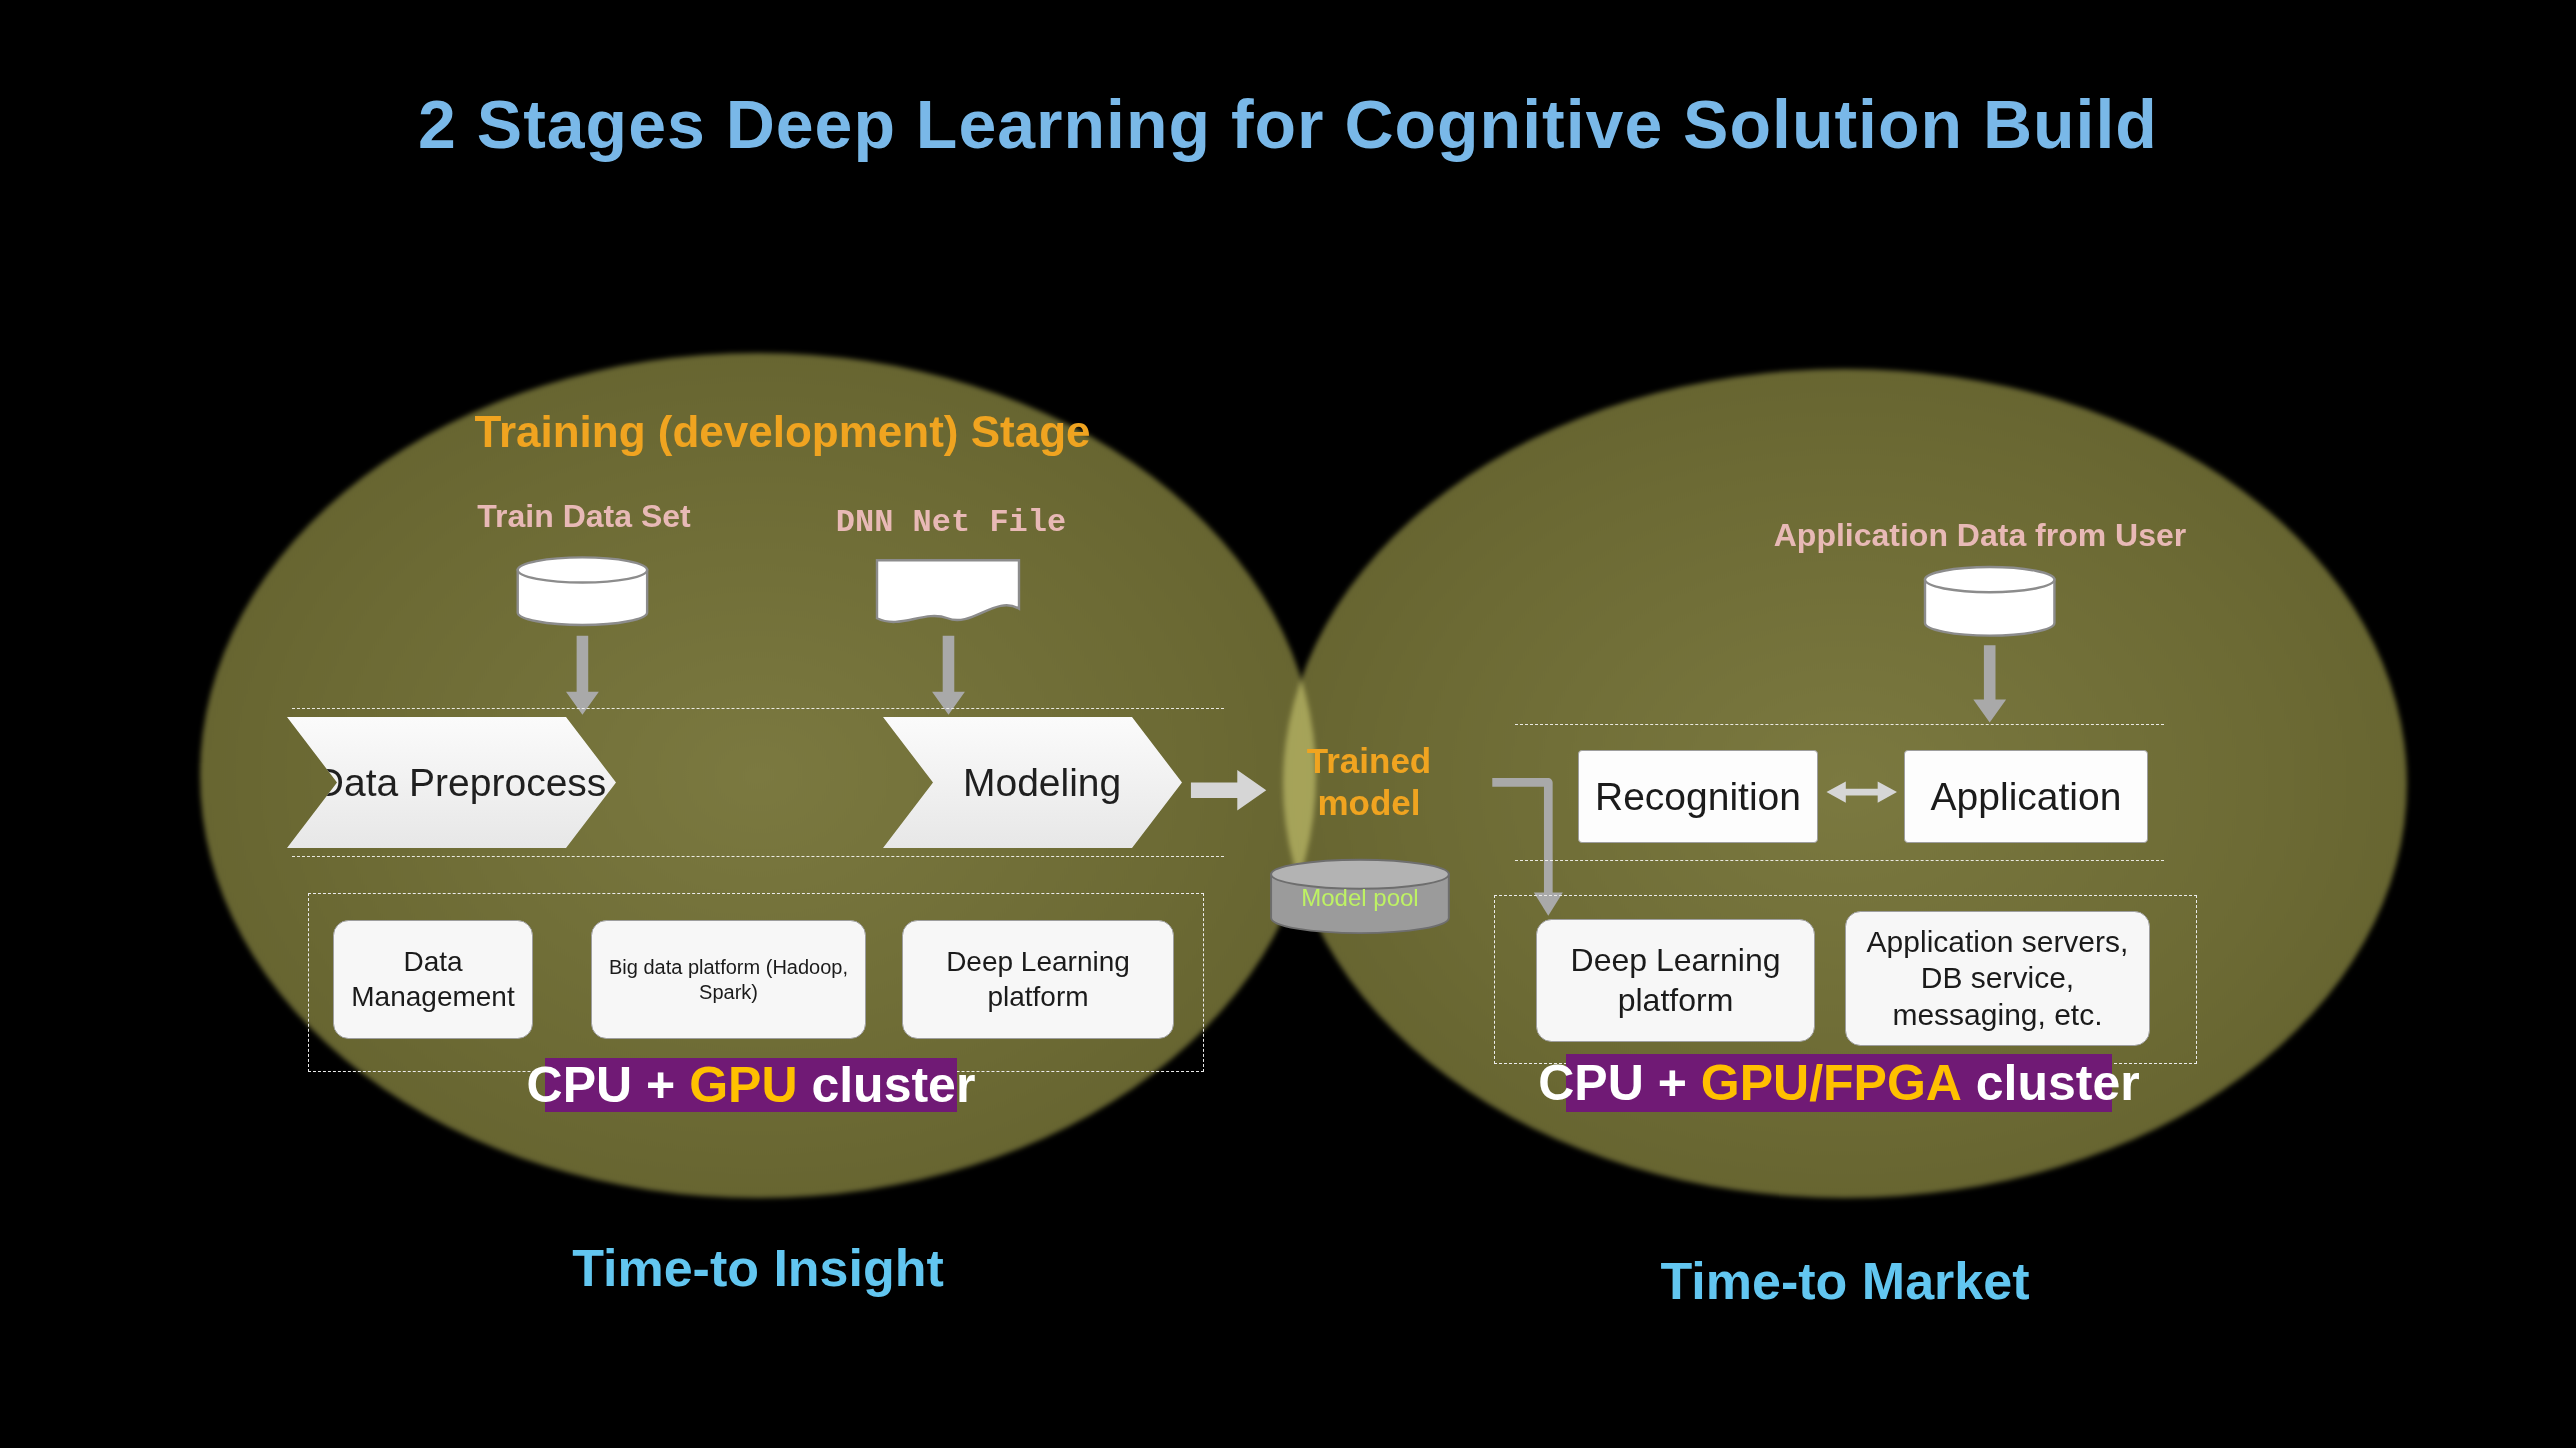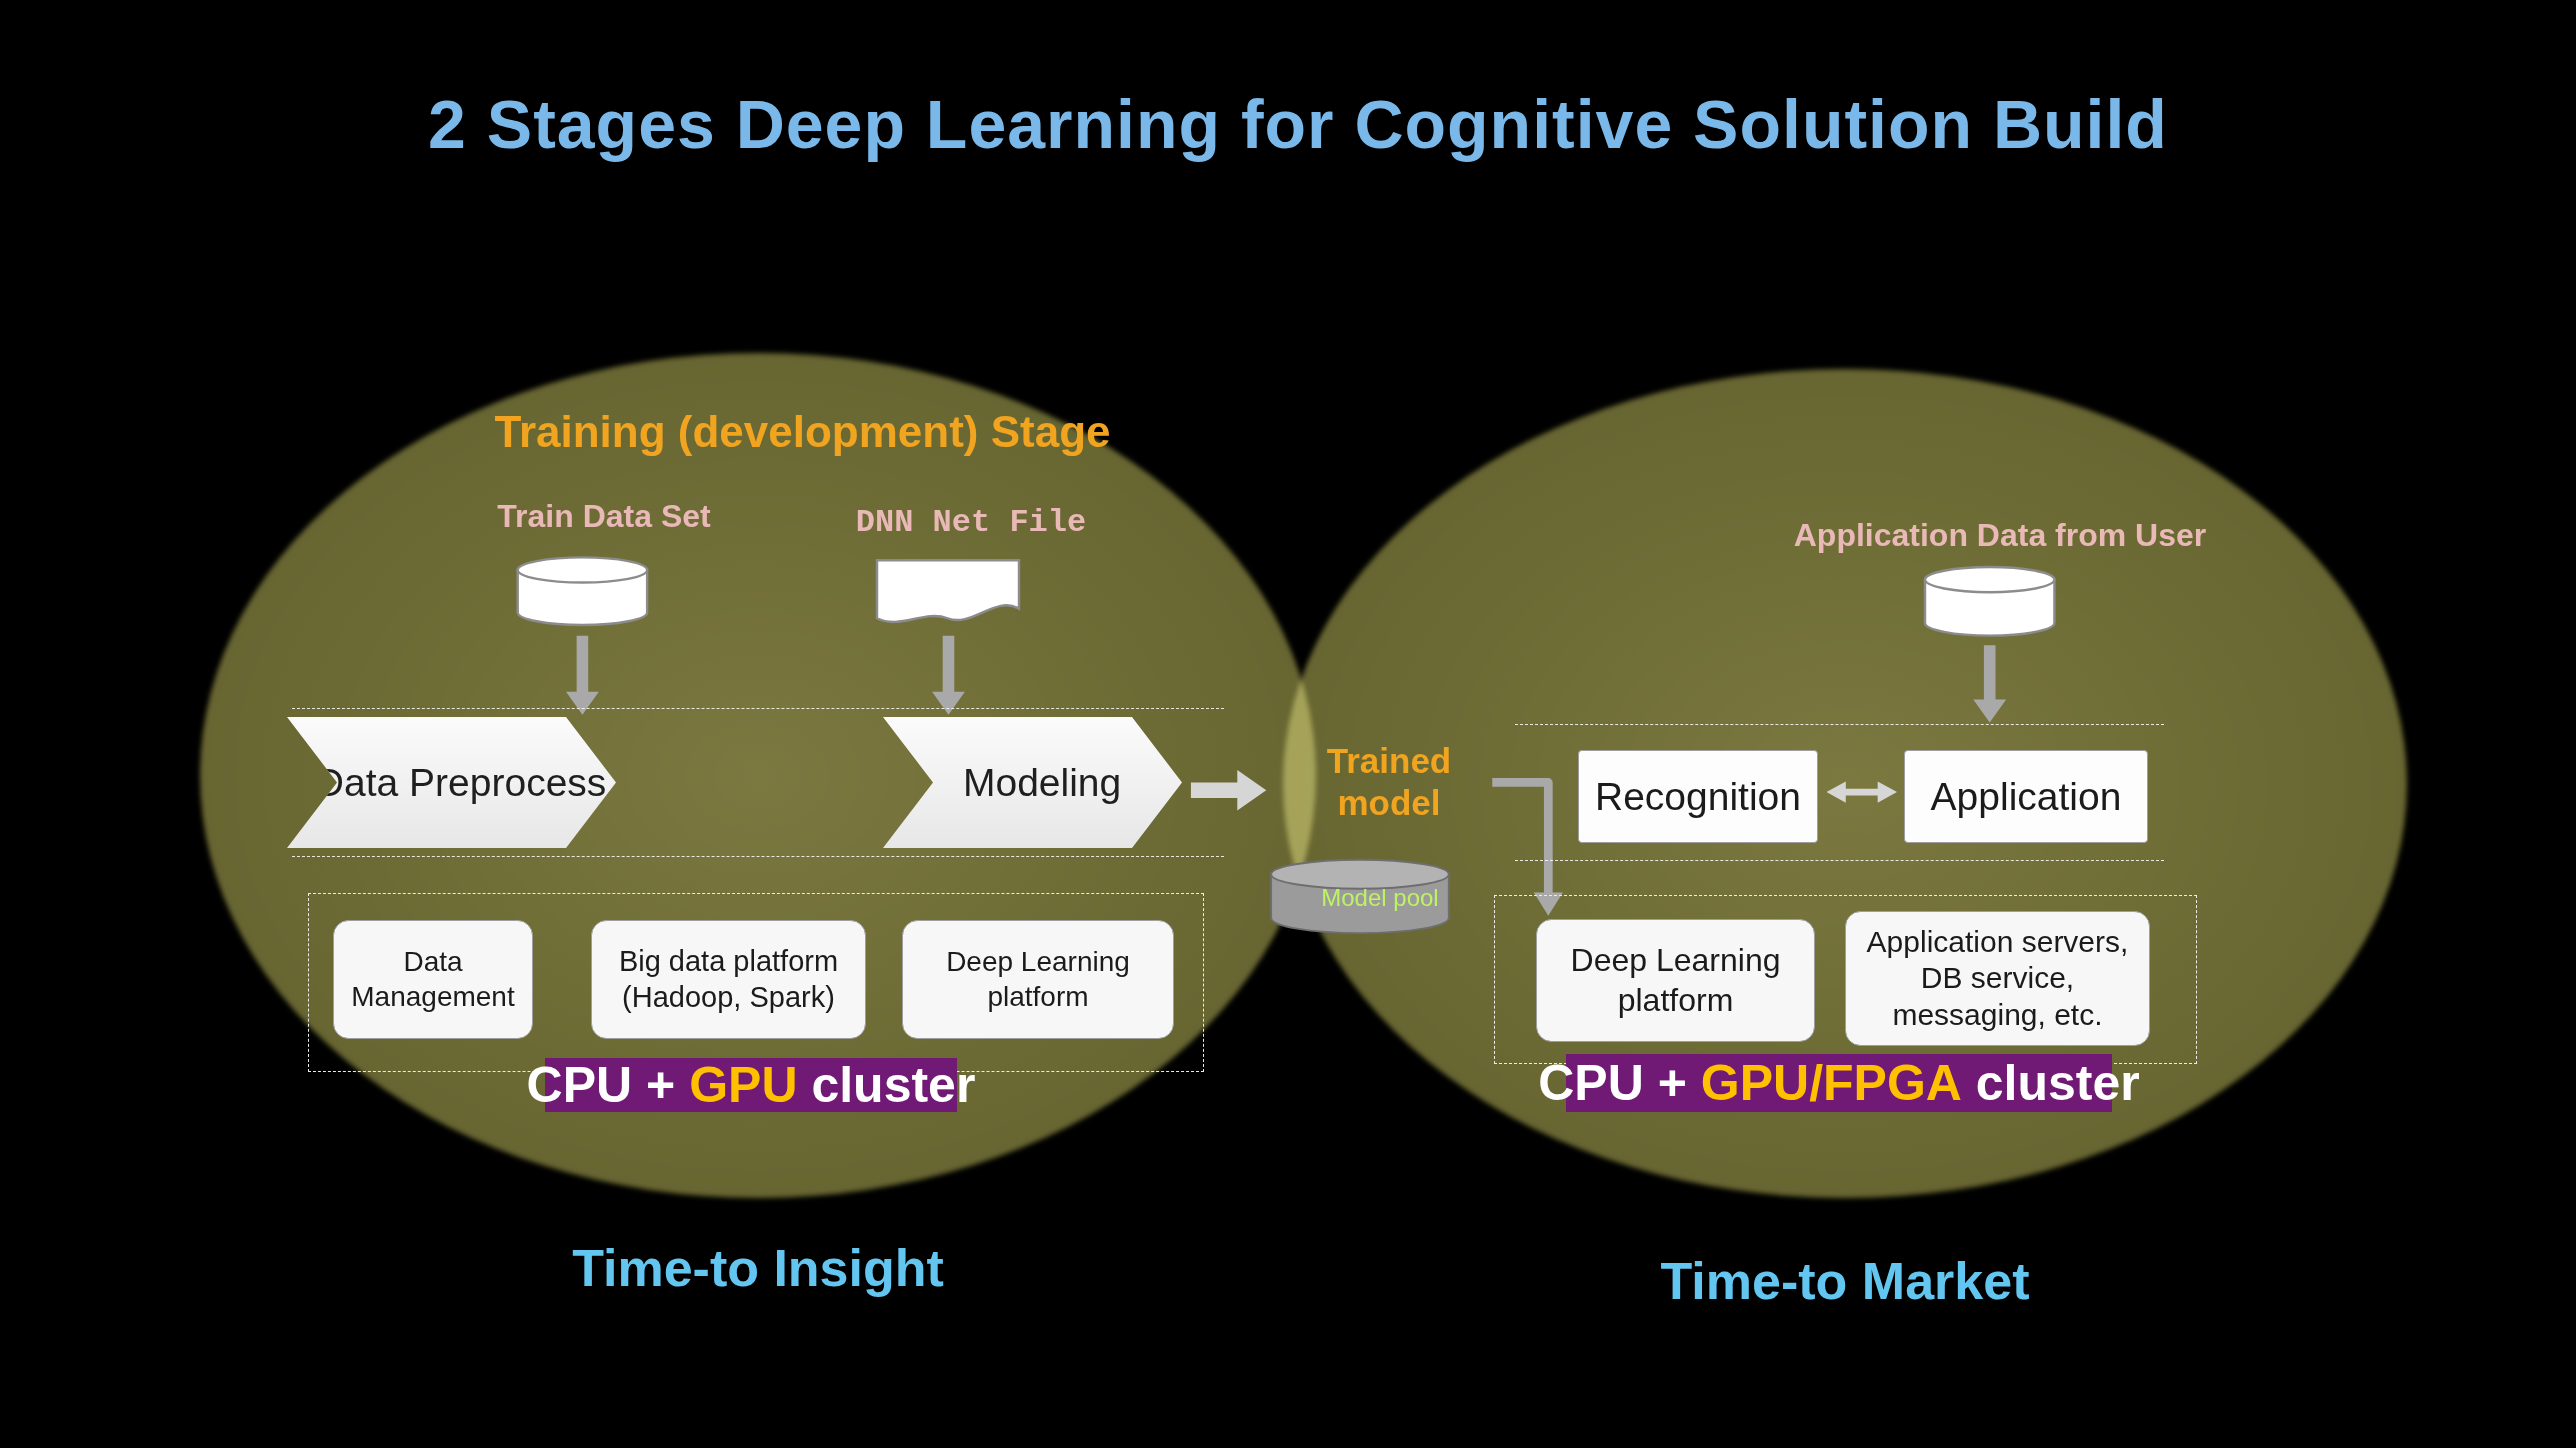--- a/index.html
+++ b/index.html
@@ -33,21 +33,21 @@
     background: radial-gradient(ellipse at center, #7b7940 0%, #6c6a34 55%, #5e5c2b 100%);
   }
 
   
   #shape-layer {
     position: absolute; left: 0; top: 0;
     z-index: 2; pointer-events: none;
   }
 
   
-  .txt { position: absolute; z-index: 3; padding-left: 20px; }
+  .txt { position: absolute; z-index: 3; }
 
   #slide-title {
     left: 0; right: 0; top: 85px;
     text-align: center;
     font-size: 68px; font-weight: bold;
     color: #79b8e8;
     letter-spacing: 1px;
   }
 
   .stage-title {
@@ -119,21 +119,21 @@
     background: #f7f7f7;
     border: 1.9px solid #9e9e9e;
     border-radius: 15.5px;
     display: flex; align-items: center; justify-content: center;
     text-align: center;
     color: #1b1b1b; line-height: 1.22;
     box-sizing: border-box;
     padding: 3.9px 9.7px;
   }
   #pbox-data-mgmt { left: 333px; top: 920px; width: 200px; height: 119px; font-size: 28px; }
-  #pbox-bigdata   { left: 591px; top: 920px; width: 275px; height: 119px; font-size: 29px; }
+  #pbox-bigdata   { left: 591px; top: 920px; width: 275px; height: 119px; font-size: 20px; }
   #pbox-dl-left   { left: 902px; top: 920px; width: 272px; height: 119px; font-size: 28px; }
   #pbox-dl-right  { left: 1536px; top: 919px; width: 279px; height: 123px; font-size: 32px; }
   #pbox-appserv   { left: 1845px; top: 911px; width: 305px; height: 135px; font-size: 30px; }
 
   .sqbox {
     position: absolute; z-index: 3;
     background: #fdfdfd;
     border: 1.9px solid #9e9e9e;
     border-radius: 3.9px;
     display: flex; align-items: center; justify-content: center;

